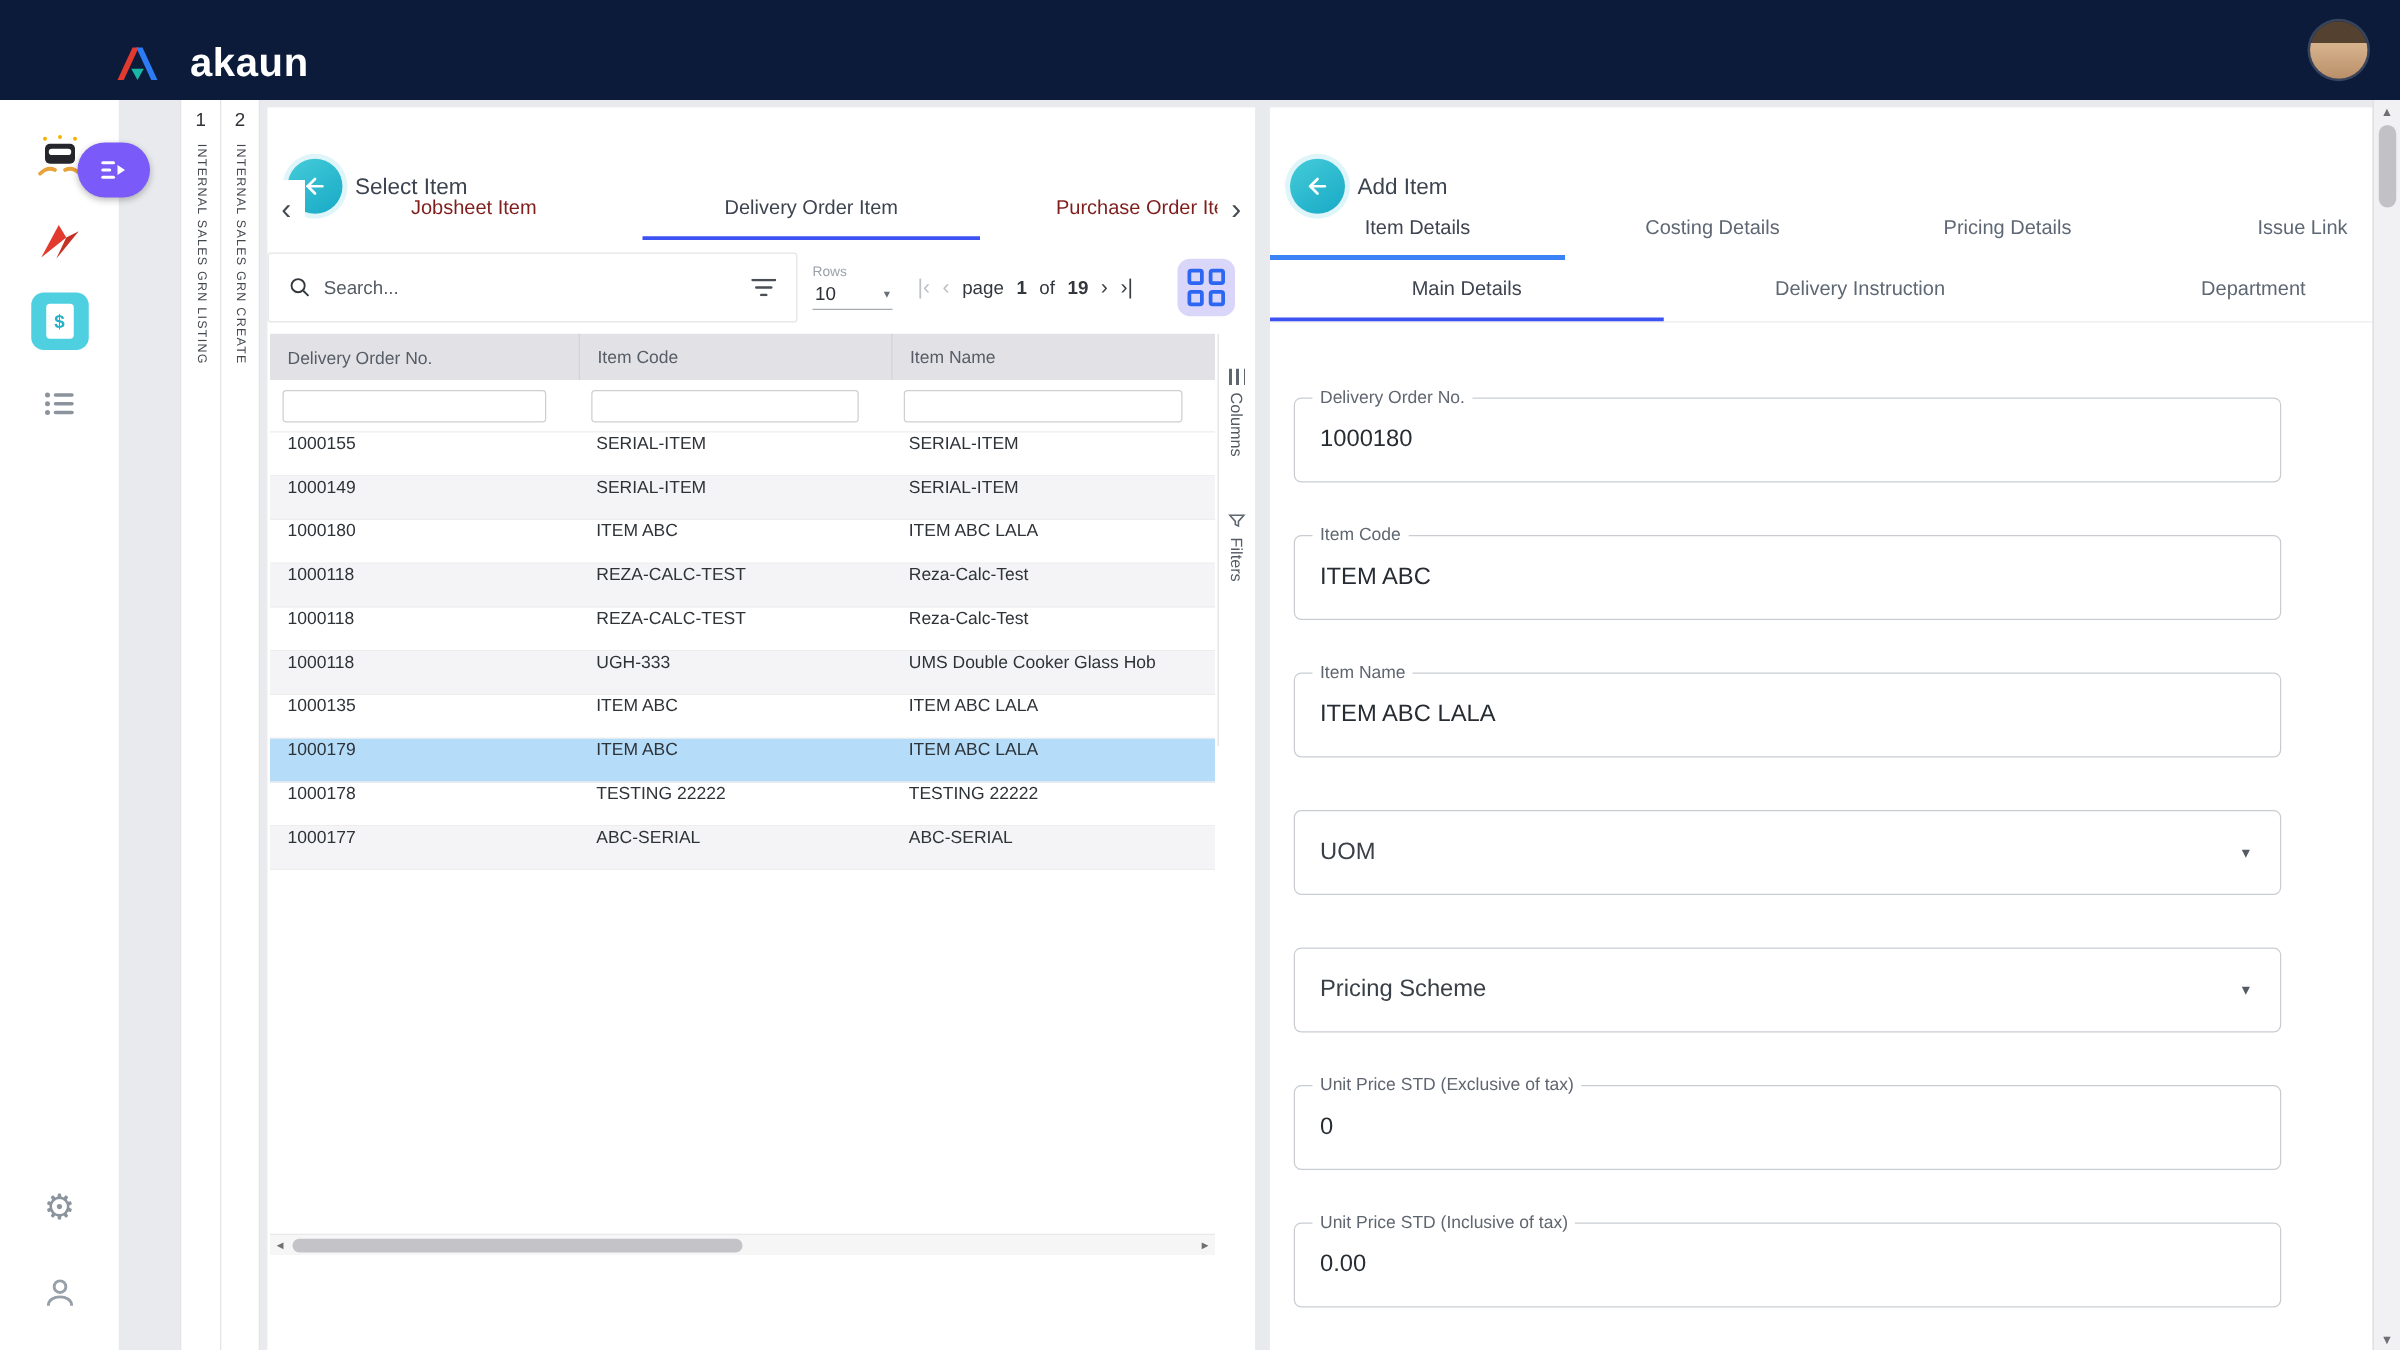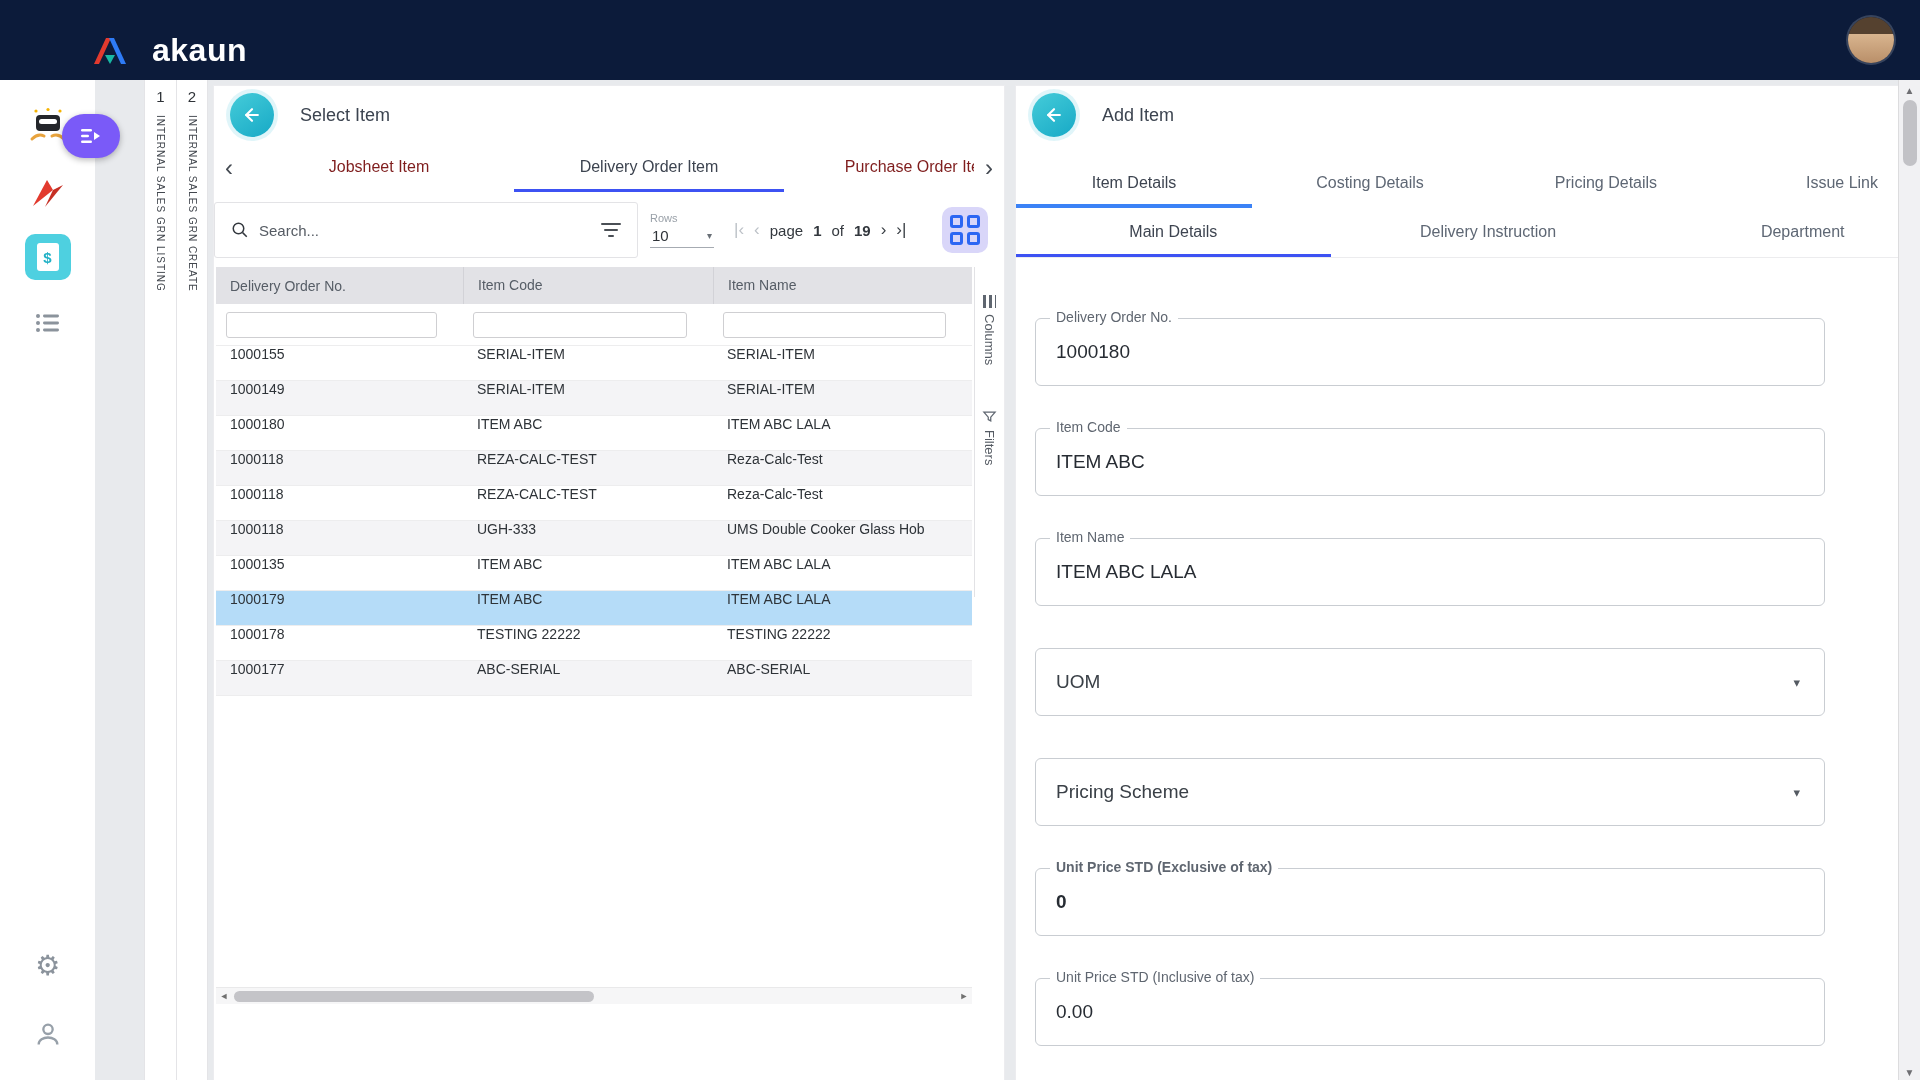--- a/index.html
+++ b/index.html
@@ -33,21 +33,21 @@
   .vtab { width:32px; background:#fff; border-left:1px solid #e4e4e7; display:flex;
           flex-direction:column; align-items:center; padding-top:8px; cursor:pointer; }
   .vtab:last-child { border-right:1px solid #e4e4e7; }
   .vnum { font-size:15px; color:#2f3338; margin-bottom:10px; }
   .vlabel { writing-mode:vertical-rl; font-size:10px; letter-spacing:1px; color:#42474e; }
 
   
   .panel { position:absolute; top:86px; bottom:0; background:#fff; box-shadow:0 0 0 1px #ececef; }
   .panel-left { left:214px; width:790px; }
   .panel-right { left:1016px; width:984px; }
-  .panel-head { display:flex; align-items:center; gap:26px; padding:8px 16px; height:58px; }
+  .panel-head { display:flex; align-items:center; gap:10px; padding:8px 16px; height:58px;margin-top:34px; }
   .back-btn { width:44px; height:44px; border-radius:50%; border:none; cursor:pointer;
               background:linear-gradient(145deg,#45ccd9,#17a9c6);
               display:flex; align-items:center; justify-content:center;
               box-shadow:0 0 0 4px rgba(46,188,212,.15); }
   .panel-title { font-size:18px; font-weight:normal; color:#3c4450; }
   .add-btn { margin-left:auto; width:80px; height:42px; border:none; border-radius:6px;
              background:#1b7ef2; color:#fff; font-size:15px; font-weight:bold;
              letter-spacing:1px; cursor:pointer; box-shadow:0 2px 5px rgba(27,126,242,.35);
              font-family:inherit; }
 
@@ -419,21 +419,21 @@
       <span class="fvalue">ITEM ABC LALA</span>
     </div>
     <div class="field select" style="top:562px;">
       <span class="fvalue">UOM</span>
       <span class="fcaret">▾</span>
     </div>
     <div class="field select" style="top:672px;">
       <span class="fvalue">Pricing Scheme</span>
       <span class="fcaret">▾</span>
     </div>
-    <div class="field" style="top:782px;font-weight:bold;">
+    <div class="field" style="top:782px;">
       <span class="flabel">Unit Price STD (Exclusive of tax)</span>
       <span class="fvalue">0</span>
     </div>
     <div class="field" style="top:892px;">
       <span class="flabel">Unit Price STD (Inclusive of tax)</span>
       <span class="fvalue">0.00</span>
     </div>
 
     <div class="inner-scroll">
       <span class="is-arrow">▲</span>

